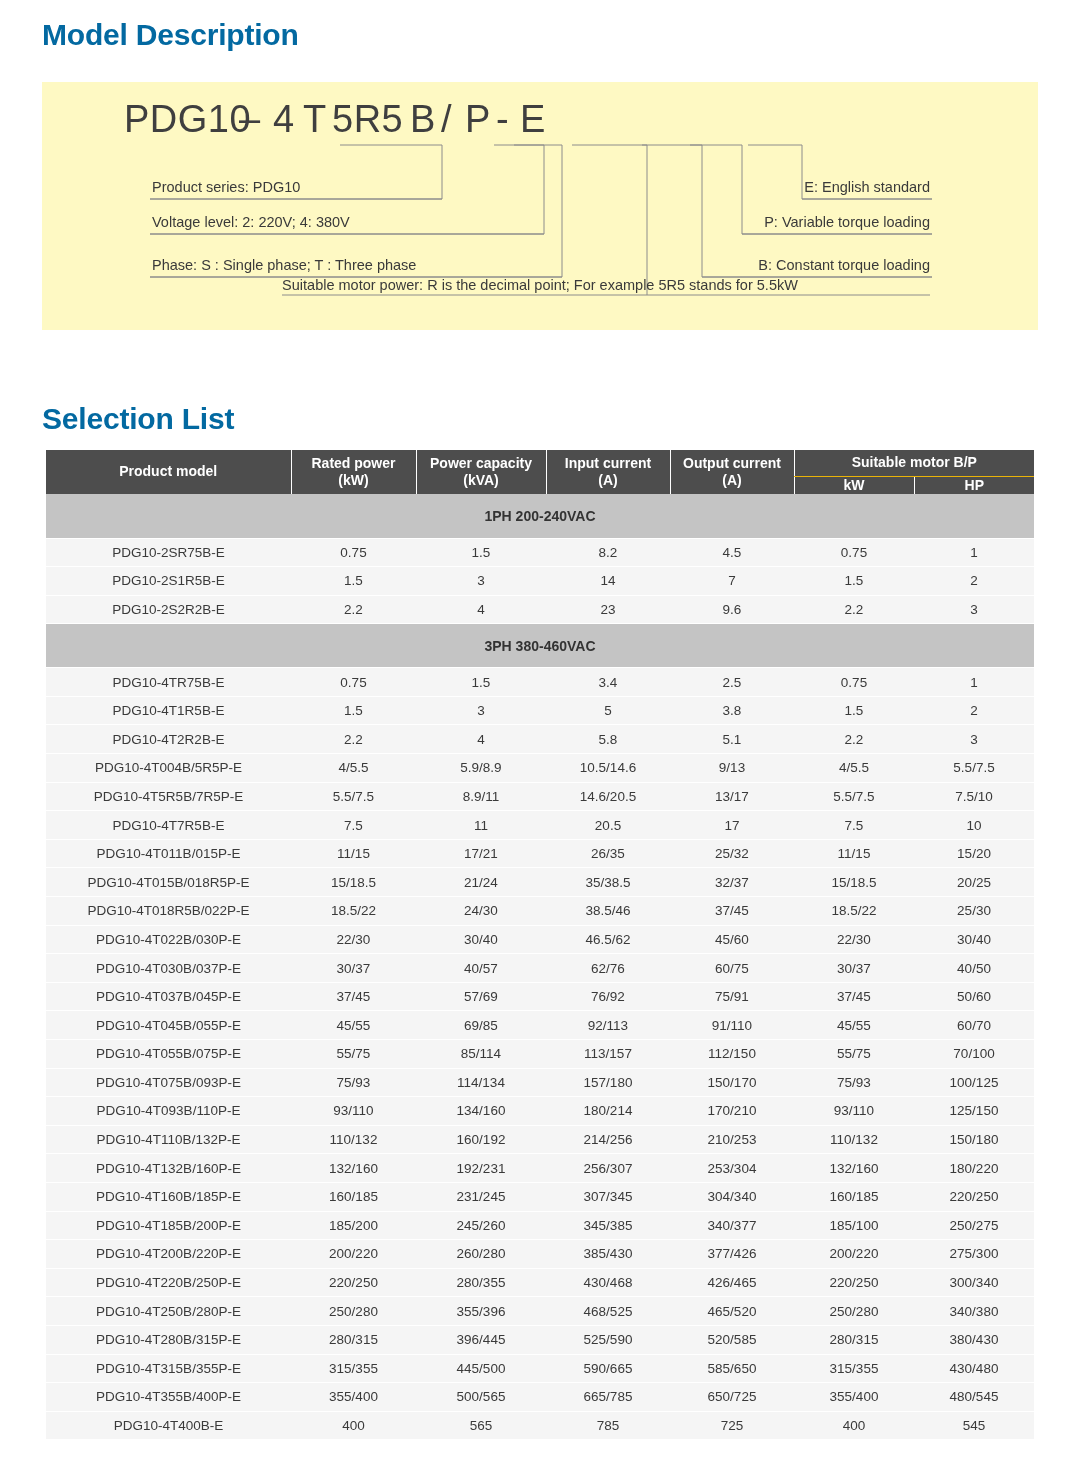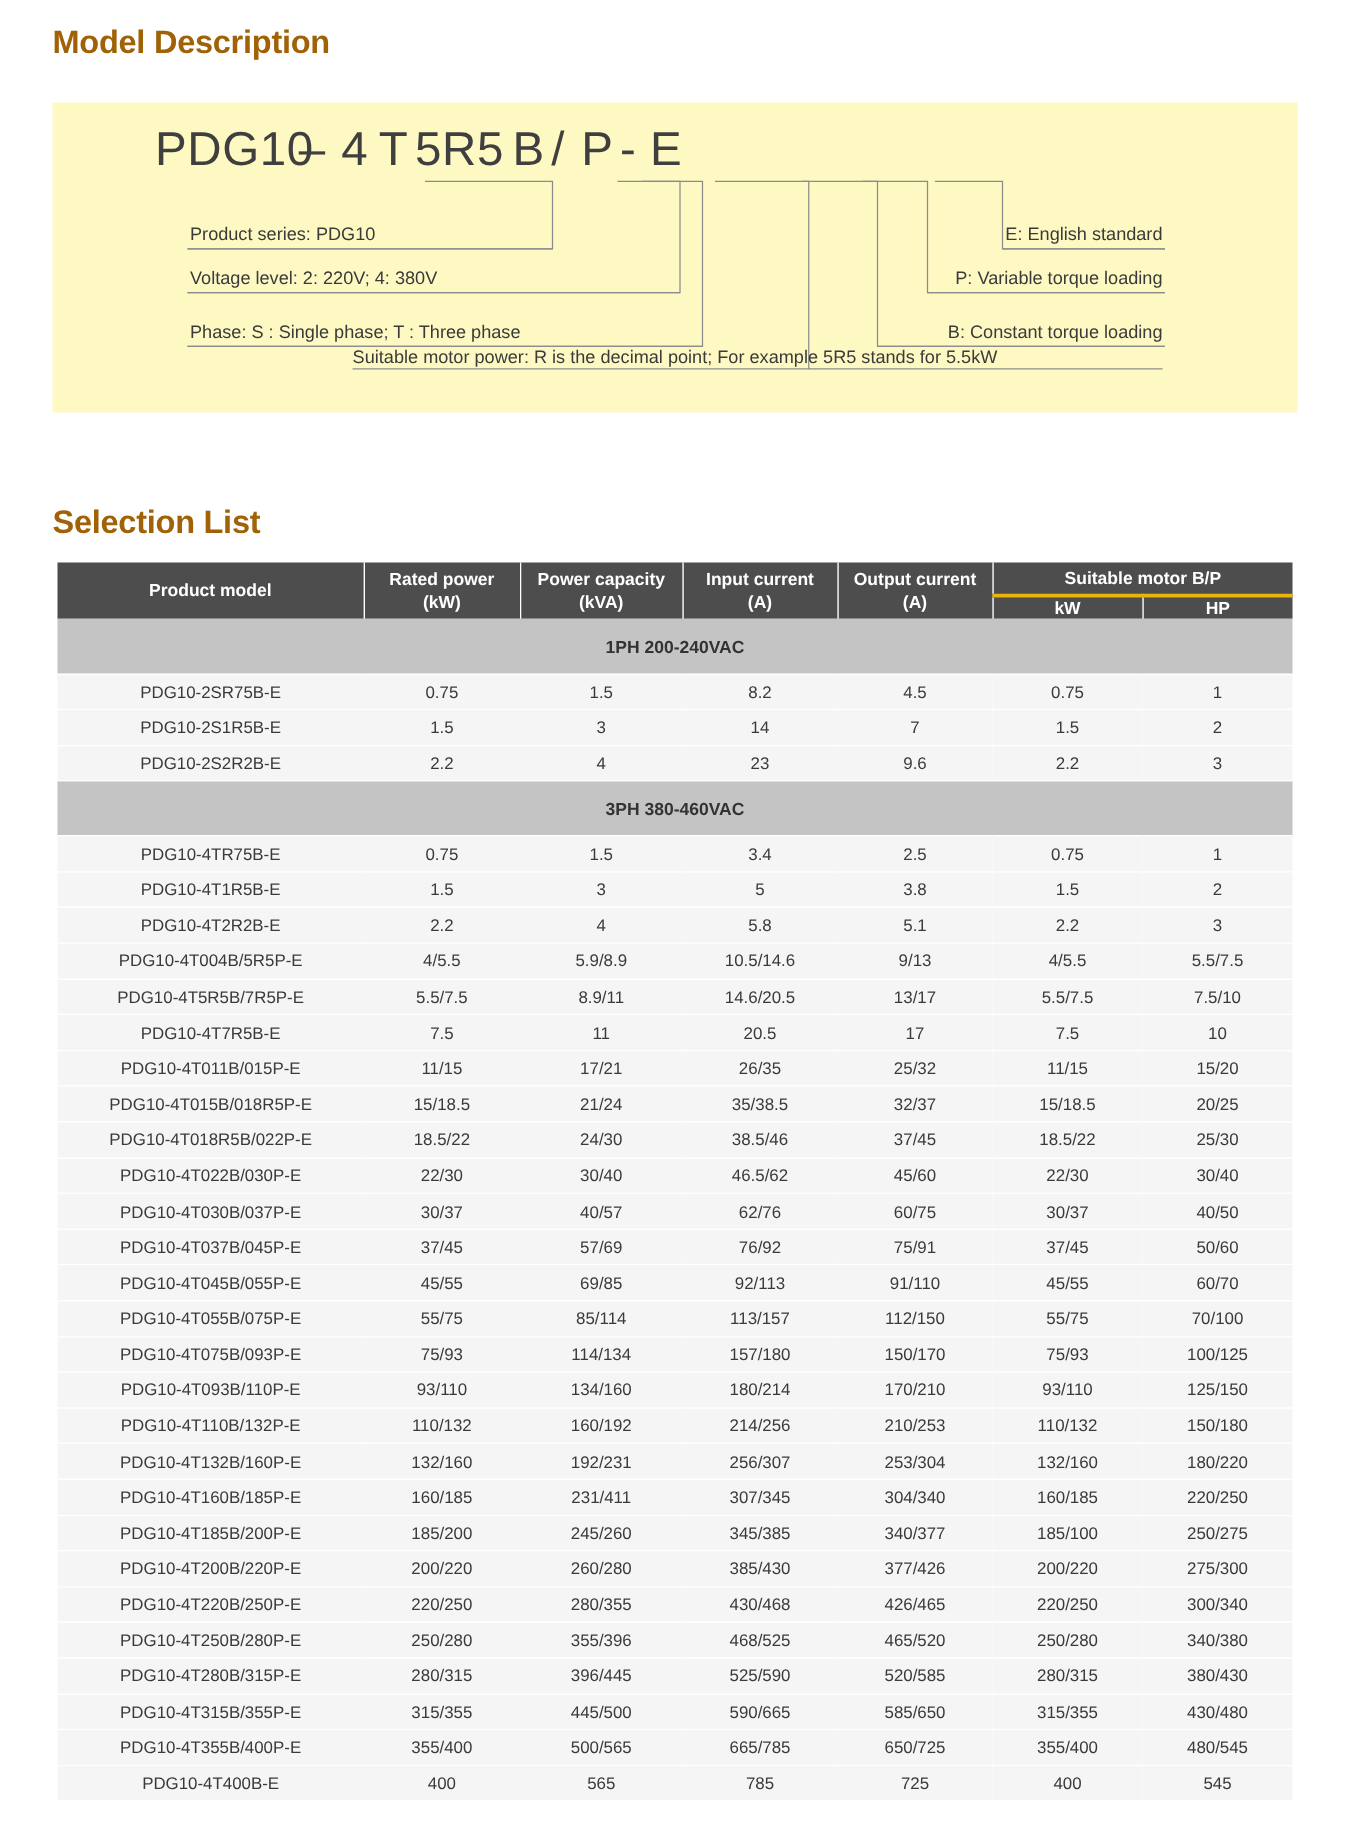--- a/index.html
+++ b/index.html
@@ -10,23 +10,23 @@
     background: #ffffff;
     font-family: "Liberation Sans", sans-serif;
     color: #333333;
     overflow: hidden;
   }
 
   .page { position: relative; width: 1081px; height: 1457px; }
 
   
   .section-title {
-    font-size: 26px;
+    font-size: 30px;
     font-weight: bold;
-    color: #a16207;
+    color: #0369a1;
     letter-spacing: -0.2px;
   }
   #model-title { position: absolute; left: 42px; top: 18px; }
   #selection-title { position: absolute; left: 42px; top: 402px; }
 
   
   #model-panel {
     position: absolute;
     left: 42px;
     top: 82px;
@@ -67,21 +67,21 @@
 
   thead th {
     background: #4d4d4d;
     color: #ffffff;
     font-weight: bold;
     font-size: 14px;
     border-left: 1px solid #ffffff;
     line-height: 1.25;
   }
   thead th.first { border-left: none; }
-  .hdr-group { height: 26px; border-bottom: 3px solid #eab308; }
+  .hdr-group { height: 26px; border-bottom: 1px solid #eab308; }
   .hdr-sub { height: 15px; margin-left: 46px; }
 
   tbody td {
     height: 28.6px;
     background: #f5f5f5;
     border-bottom: 1px solid #ffffff;
     color: #3a3a3a;
   }
   tbody tr td.model-cell {
     text-align: left;
@@ -384,21 +384,21 @@
           <td>132/160</td>
           <td>192/231</td>
           <td>256/307</td>
           <td>253/304</td>
           <td>132/160</td>
           <td>180/220</td>
         </tr>
         <tr>
           <td class="model-cell">PDG10-4T160B/185P-E</td>
           <td>160/185</td>
-          <td>231/411</td>
+          <td>231/245</td>
           <td>307/345</td>
           <td>304/340</td>
           <td>160/185</td>
           <td>220/250</td>
         </tr>
         <tr>
           <td class="model-cell">PDG10-4T185B/200P-E</td>
           <td>185/200</td>
           <td>245/260</td>
           <td>345/385</td>

